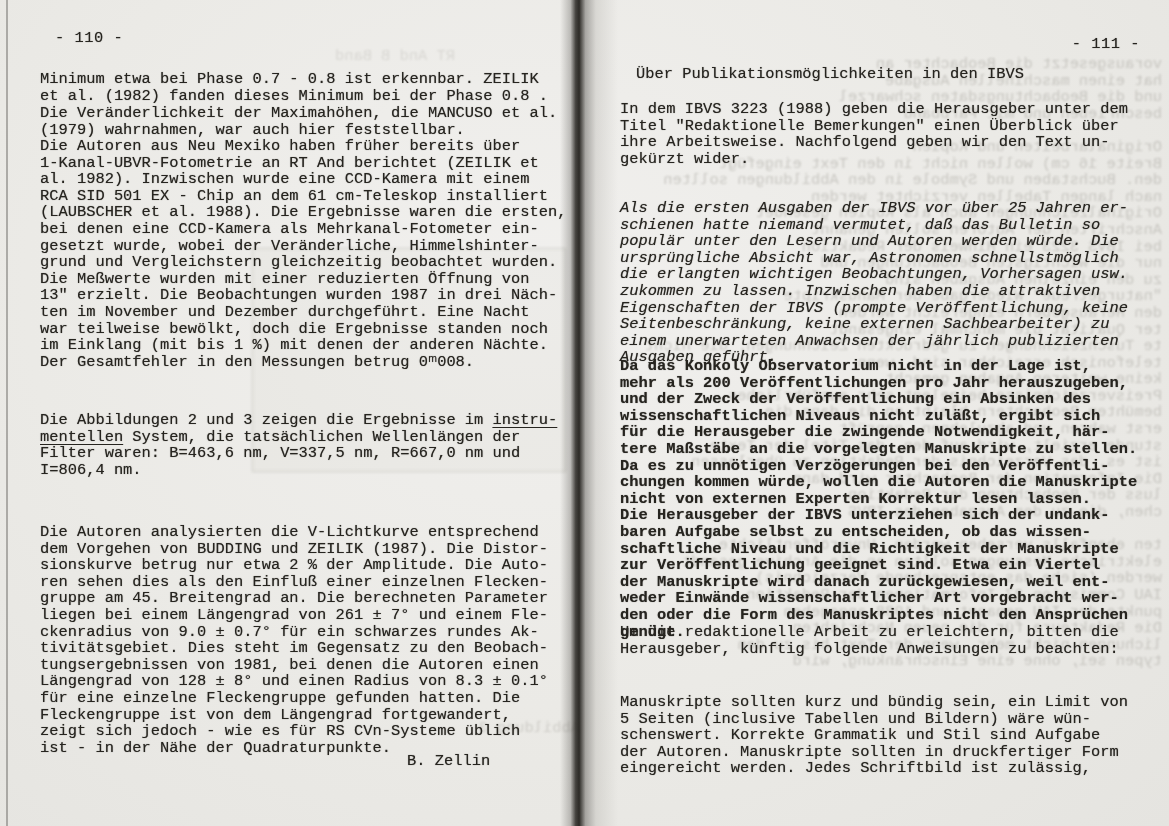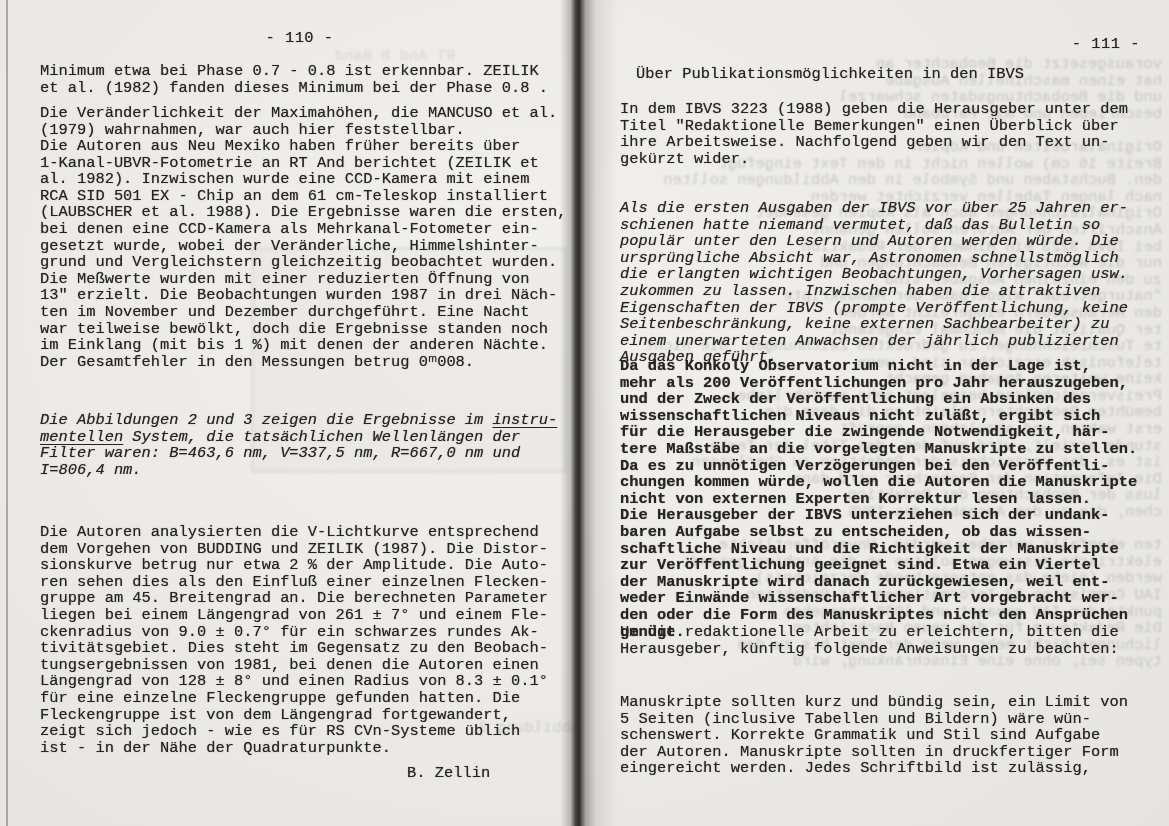--- a/index.html
+++ b/index.html
@@ -40,29 +40,29 @@
       rgba(0,0,0,0) 100%);
   }
   .para, .pagenum, .heading, .signature {
     position: absolute;
     font-size: 15.4px;
     line-height: 16.6px;
     white-space: pre-wrap;
     text-shadow: 0 0 1px rgba(42,40,36,0.6);
   }
   .pagenum { letter-spacing: 0.5px; }
-  .pn-l { left: 32px;  top: 30px; width: 535px; text-align: center; }
+  .pn-l { left: 55px;  top: 30px; width: 535px; }
   .pn-r { left: 610px; top: 36px; width: 530px; text-align: right; }
 
-  .l-p1 { left: 40px; top: 63px;  width: 545px; }
+  .l-p1 { left: 40px; top: 71px;  width: 545px; }
   .l-p2 { left: 40px; top: 105px; width: 545px; }
   .l-p3 { left: 40px; top: 138px; width: 545px; }
-  .l-p4 { left: 40px; top: 412px; width: 545px; font-style: italic; }
+  .l-p4 { left: 40px; top: 412px; width: 545px; }
   .l-p5 { left: 40px; top: 524px; width: 545px; }
-  .l-sig { left: 407px; top: 753px; margin-top: 12px; }
+  .l-sig { left: 407px; top: 753px; }
 
   .r-head { left: 636px; top: 66px;  width: 545px;
     text-underline-offset: 3px; text-decoration-thickness: 1.2px; }
   .r-p1 { left: 620px; top: 101px; width: 548px; }
   .r-p2 { left: 620px; top: 200px; width: 548px; font-style: italic; }
   .r-p3 { left: 620px; top: 358px; width: 548px; font-weight: bold; }
   .r-p4 { left: 620px; top: 624px; width: 548px; }
   .r-p5 { left: 620px; top: 694px; width: 548px; }
 
   .u { text-decoration: underline; text-underline-offset: 3px; text-decoration-thickness: 1.2px; }

